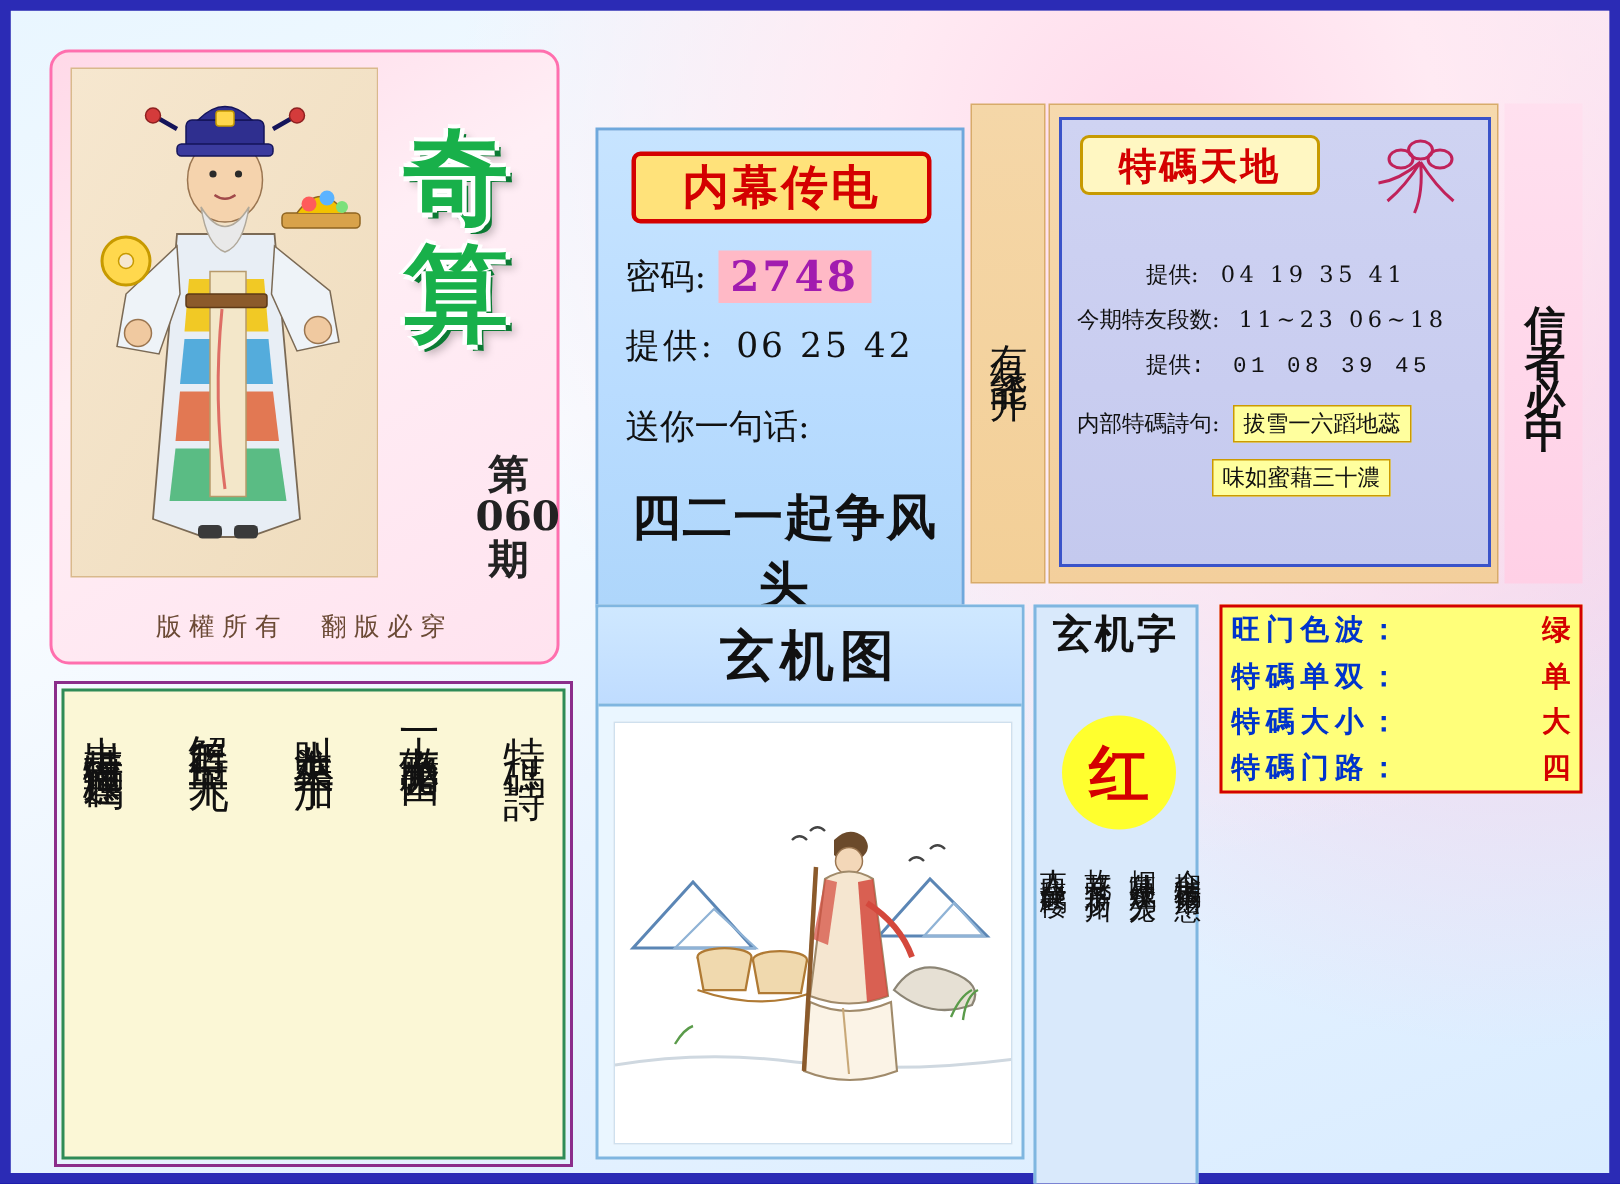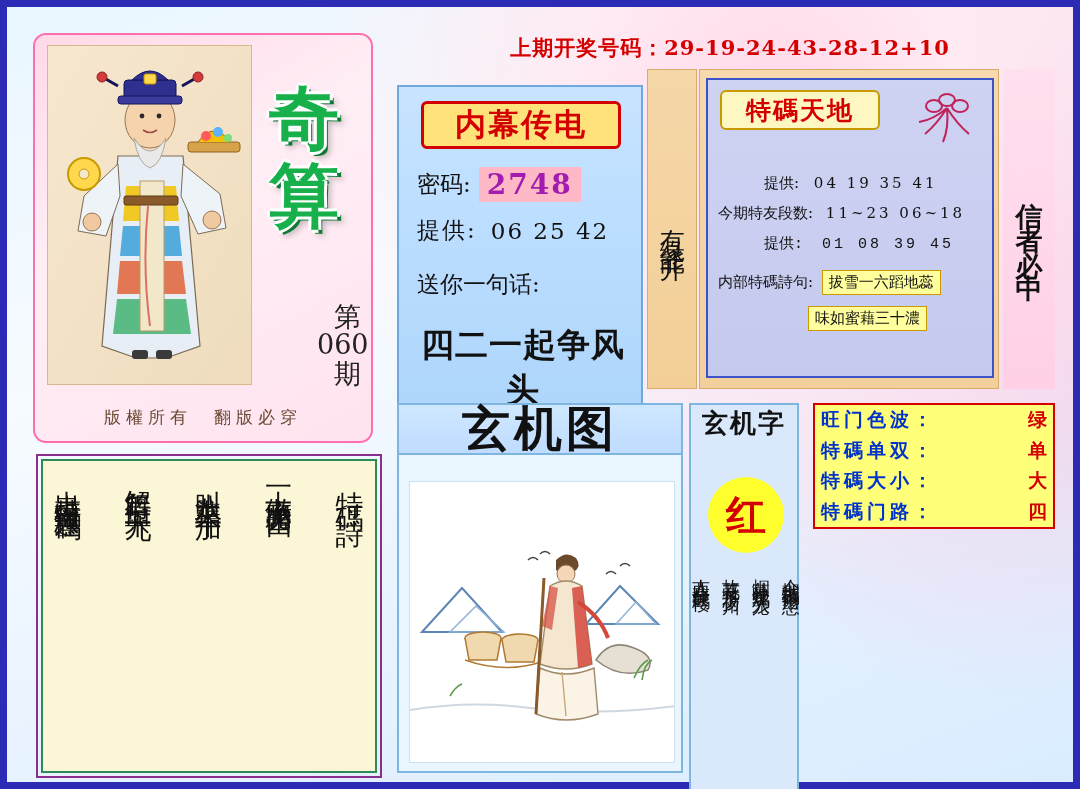--- a/index.html
+++ b/index.html
@@ -41,22 +41,22 @@
     color:#18b04a;
     text-align:center;
     text-shadow:
       3px 0 0 #fff, -3px 0 0 #fff, 0 3px 0 #fff, 0 -3px 0 #fff,
       4px 4px 0 #0a7a33, 6px 6px 6px rgba(0,0,0,.25);
     letter-spacing:2px;
   }
   #issue {
     right:10px; top:268px; width:44px;
     font-family:"DejaVu Serif", serif;
-    font-size:27px; font-weight:normal; color:#222;
-    line-height:1.05; text-align:right;
+    font-size:27px; font-weight:bold; color:#222;
+    line-height:1.05; text-align:center;
   }
   #copyright {
     left:0; bottom:12px; width:100%;
     text-align:center;
     font-family:"DejaVu Serif", serif;
     font-size:17px; letter-spacing:5px; color:#6b4a35;
   }
   #gfig { position:absolute; left:0; top:0; width:205px; height:340px; }
 
   
@@ -178,26 +178,26 @@
   .vcol { writing-mode:vertical-rl; text-orientation:upright; font-size:27px; line-height:1.25; letter-spacing:4px; }
   .vcol.title { font-size:28px; letter-spacing:14px; }
 
   
   #xuanjitu {
     left:390px; top:396px; width:286px; height:370px;
     background:#eaf6ff;
     border:2px solid #7fb6e0;
   }
   #xjt-title {
-    left:0; top:0; width:100%; height:50px;
+    left:0; top:0; width:100%; height:66px;
     background:linear-gradient(180deg,#cfe8ff 0%, #bfdcff 100%);
     border-bottom:2px solid #7fb6e0;
     display:flex; align-items:center; justify-content:center;
     font-family:"DejaVu Serif", serif;
-    font-size:48px; font-weight:bold; color:#111; letter-spacing:4px;
+    font-size:36px; font-weight:bold; color:#111; letter-spacing:4px;
   }
   #xjt-pic { left:10px; top:76px; width:266px; height:282px; background:#ffffff; border:1px solid #cfe0ee; overflow:hidden; }
 
   
   #xuanjizi {
     left:682px; top:396px; width:110px; height:426px;
     background:#d9e9fb;
     border:2px solid #7fb6e0;
   }
   #xjz-title {
@@ -233,21 +233,20 @@
     padding:0 6px;
   }
   #info td.val { text-align:right; color:#d40000; }
   #info td.lbl { letter-spacing:4px; }
 </style>
 </head>
 <body>
 
 <div id="page">
 
-  <div class="abs" id="draw">上期开奖号码：29-19-24-43-28-12+10</div>
 
   <div class="abs" id="poster">
     <div class="abs" id="poster-inner">
       <svg id="gfig" viewBox="0 0 205 340">
         <defs>
           <linearGradient id="bg1" x1="0" y1="0" x2="1" y2="1">
             <stop offset="0" stop-color="#f6e7cf"></stop>
               <stop offset="1" stop-color="#efdcbd"></stop>
           </linearGradient>
         </defs>

